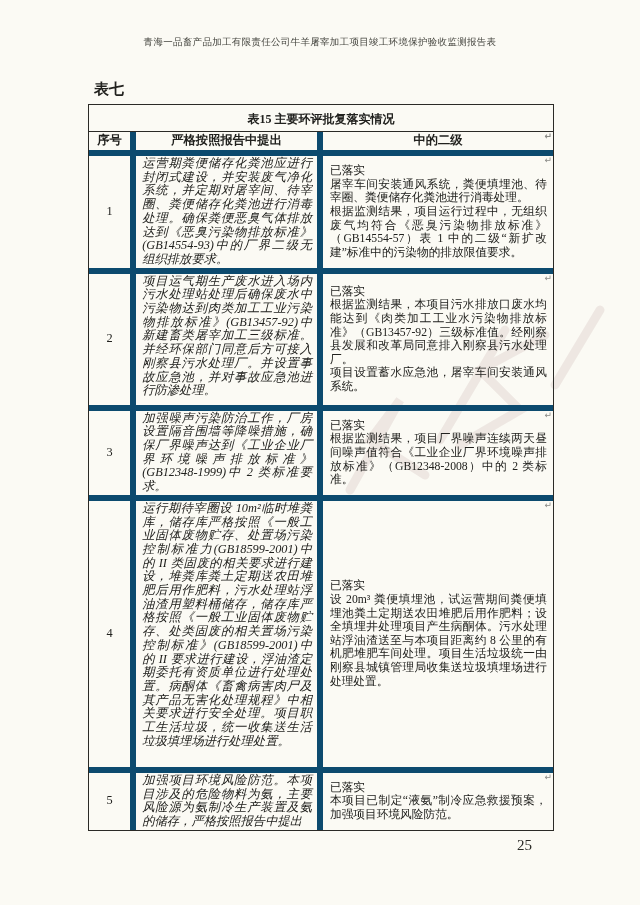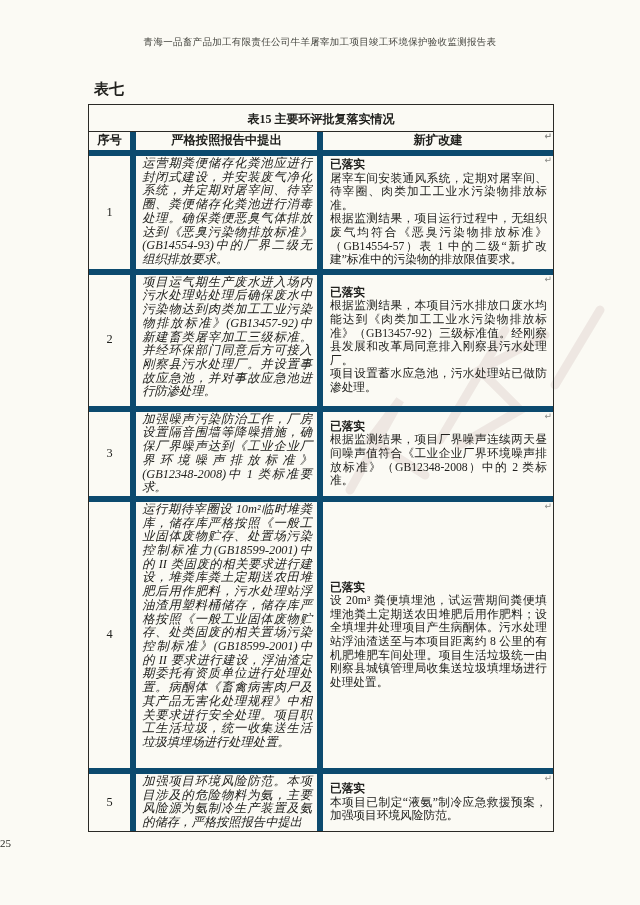--- a/index.html
+++ b/index.html
@@ -64,29 +64,29 @@
     text-align:justify;text-justify:inter-character;
     vertical-align:top;
     font-style:italic;
   }
   td.status{
     padding:2px 6px 2px 7px;
     font-size:11.7px;line-height:13.6px;
     text-align:justify;text-justify:inter-character;
     position:relative;
   }
-  .status-label{font-weight:bold;}
+  .status-label{font-weight:normal;}
   .cem{
     position:absolute;top:0px;right:1px;
     font-size:9px;line-height:9px;color:#8a8a86;
     font-family:"DejaVu Sans", sans-serif;
   }
   .page-number{
     position:absolute;top:837px;left:0;width:532px;
-    text-align:left;font-size:11px;color:#2a2a26;
+    text-align:right;font-size:15px;color:#2a2a26;
   }
 </style>
 </head>
 <body>
 
 <div class="doc-header">青海一品畜产品加工有限责任公司牛羊屠宰加工项目竣工环境保护验收监测报告表</div>
 
 <div class="section-label">表七</div>
 
 <svg class="watermark" width="300" height="240" viewBox="0 0 300 240">
@@ -103,47 +103,47 @@
   <table class="t-grid">
     <colgroup>
       <col style="width:44px">
         <col style="width:186px">
         <col style="width:232px">
     </colgroup>
     <thead>
       <tr>
         <th>序号</th>
         <th>严格按照报告中提出</th>
-        <th><span>新扩改建</span><span class="cem">↵</span></th>
+        <th><span>中的二级</span><span class="cem">↵</span></th>
       </tr>
     </thead>
     <tbody>
       <tr>
         <td class="no">1</td>
         <td class="req">运营期粪便储存化粪池应进行封闭式建设，并安装废气净化系统，并定期对屠宰间、待宰圈、粪便储存化粪池进行消毒处理。确保粪便恶臭气体排放达到《恶臭污染物排放标准》(GB14554-93)中的厂界二级无组织排放要求。</td>
         <td class="status">
           <span class="cem">↵</span>
           <div class="status-label">已落实</div>
-          <div class="status-p">屠宰车间安装通风系统，定期对屠宰间、待宰圈、肉类加工工业水污染物排放标准。</div>
+          <div class="status-p">屠宰车间安装通风系统，粪便填埋池、待宰圈、粪便储存化粪池进行消毒处理。</div>
           <div class="status-p">根据监测结果，项目运行过程中，无组织废气均符合《恶臭污染物排放标准》（GB14554-57）表 1 中的二级“新扩改建”标准中的污染物的排放限值要求。</div>
         </td>
       </tr>
       <tr>
         <td class="no">2</td>
         <td class="req">项目运气期生产废水进入场内污水处理站处理后确保废水中污染物达到肉类加工工业污染物排放标准》(GB13457-92)中新建畜类屠宰加工三级标准。并经环保部门同意后方可接入刚察县污水处理厂。并设置事故应急池，并对事故应急池进行防渗处理。</td>
         <td class="status">
           <span class="cem">↵</span>
           <div class="status-label">已落实</div>
           <div class="status-p">根据监测结果，本项目污水排放口废水均能达到《肉类加工工业水污染物排放标准》（GB13457-92）三级标准值。经刚察县发展和改革局同意排入刚察县污水处理厂。</div>
-          <div class="status-p">项目设置蓄水应急池，污水处理站已做防渗处理。</div>
+          <div class="status-p">项目设置蓄水应急池，屠宰车间安装通风系统。</div>
         </td>
       </tr>
       <tr>
         <td class="no">3</td>
-        <td class="req">加强噪声污染防治工作，厂房设置隔音围墙等降噪措施，确保厂界噪声达到《工业企业厂界环境噪声排放标准》(GB12348-2008)中 1 类标准要求。</td>
+        <td class="req">加强噪声污染防治工作，厂房设置隔音围墙等降噪措施，确保厂界噪声达到《工业企业厂界环境噪声排放标准》(GB12348-1999)中 2 类标准要求。</td>
         <td class="status">
           <span class="cem">↵</span>
           <div class="status-label">已落实</div>
           <div class="status-p">根据监测结果，项目厂界噪声连续两天昼间噪声值符合《工业企业厂界环境噪声排放标准》（GB12348-2008）中的 2 类标准。</div>
         </td>
       </tr>
       <tr>
         <td class="no">4</td>
         <td class="req">运行期待宰圈设 10m²临时堆粪库，储存库严格按照《一般工业固体废物贮存、处置场污染控制标准力(GB18599-2001)中的 II 类固废的相关要求进行建设，堆粪库粪土定期送农田堆肥后用作肥料，污水处理站浮油渣用塑料桶储存，储存库严格按照《一般工业固体废物贮存、处类固废的相关置场污染控制标准》(GB18599-2001)中的 II 要求进行建设，浮油渣定期委托有资质单位进行处理处置。病酮体《畜禽病害肉尸及其产品无害化处理规程》中相关要求进行安全处理。项目职工生活垃圾，统一收集送生活垃圾填埋场进行处理处置。</td>
         <td class="status">

